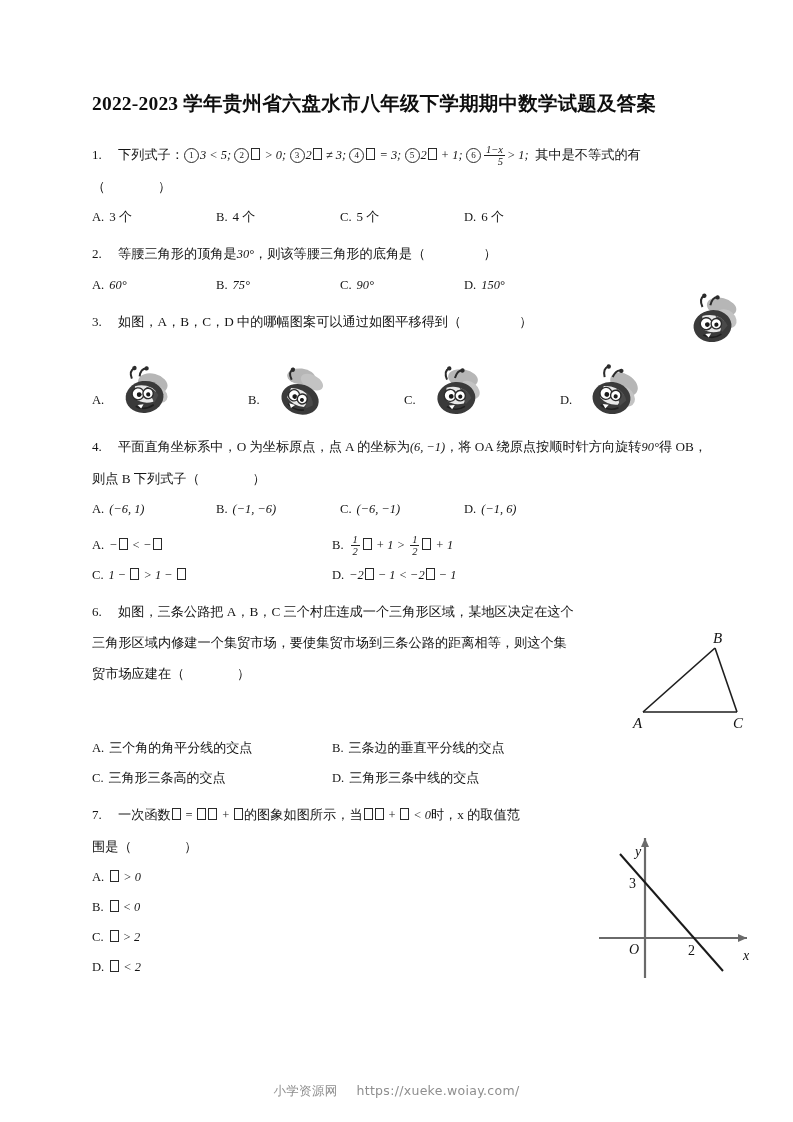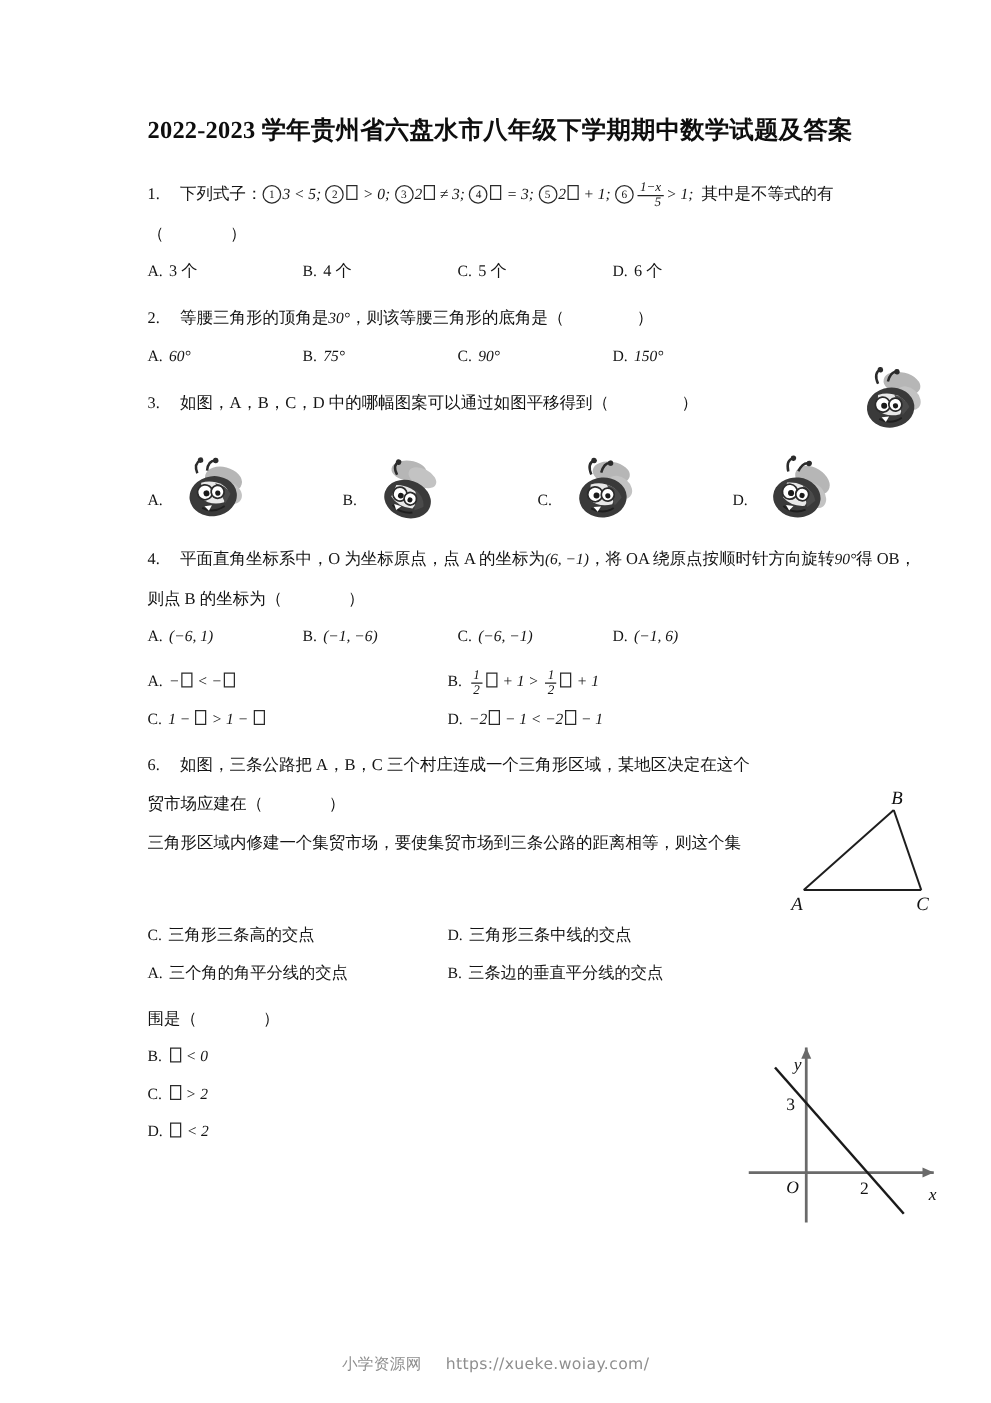--- a/index.html
+++ b/index.html
@@ -21,21 +21,20 @@
     left: 0; top: 0;
     width: 793px;
     height: 1122px;
   }
 
   .content {
     position: absolute;
     left: 92px;
     top: 90px;
     width: 620px;
-    margin-left: 26px;
   }
 
   
   .doc-title {
     font-size: 19.5px;
     font-weight: bold;
     letter-spacing: .2px;
     text-align: left;
     white-space: nowrap;
     margin: 0 0 22px 0;
@@ -317,53 +316,57 @@
             </svg>
           </div>
         </div>
       </div>
     </div>
 
     <div class="q">
       <span class="q-line">
         <span class="q-num">4.</span><span>平面直角坐标系中，O 为坐标原点，点 A 的坐标为</span><span class="mi">(6, −1)</span><span>，将 OA 绕原点按顺时针方向旋转</span><span class="mi">90°</span><span>得 OB，</span>
       </span>
-      <span class="q-line">则点 B 的坐标为（　　　　）</span>
+      <span class="q-line">则点 B 下列式子（　　　　）</span>
       <span class="opts opts-4">
         <span class="opt"><span class="lbl">A.</span><span class="mi">(−6, 1)</span></span><span class="opt"><span class="lbl">B.</span><span class="mi">(−1, −6)</span></span><span class="opt"><span class="lbl">C.</span><span class="mi">(−6, −1)</span></span><span class="opt"><span class="lbl">D.</span><span class="mi">(−1, 6)</span></span>
       </span>
     </div>
 
     <div class="q">
       <span class="opts opts-2">
         <span class="opt"><span class="lbl">A.</span><span class="mi">−<span class="mb"></span> &lt; −<span class="mb"></span></span></span><span class="opt"><span class="lbl">B.</span><span class="mi"><span class="frac"><span class="num">1</span><span class="den">2</span></span><span class="mb"></span> + 1 &gt; <span class="frac"><span class="num">1</span><span class="den">2</span></span><span class="mb"></span> + 1</span></span>
       </span>
       <span class="opts opts-2">
         <span class="opt"><span class="lbl">C.</span><span class="mi">1 − <span class="mb"></span> &gt; 1 − <span class="mb"></span></span></span><span class="opt"><span class="lbl">D.</span><span class="mi">−2<span class="mb"></span> − 1 &lt; −2<span class="mb"></span> − 1</span></span>
       </span>
     </div>
 
     <div class="q">
       <span class="q-line">
         <span class="q-num">6.</span><span>如图，三条公路把 A，B，C 三个村庄连成一个三角形区域，某地区决定在这个</span>
       </span>
+      <span class="q-line">三角形区域内修建一个集贸市场，要使集贸市场到三条公路的距离相等，则这个集</span>
       <span class="q-line">贸市场应建在（　　　　）</span>
-      <span class="q-line">三角形区域内修建一个集贸市场，要使集贸市场到三条公路的距离相等，则这个集</span>
       <div style="height:44px"></div>
       <span class="opts opts-2">
+        <span class="opt"><span class="lbl">A.</span><span class="opt-txt">三个角的角平分线的交点</span></span><span class="opt"><span class="lbl">B.</span><span class="opt-txt">三条边的垂直平分线的交点</span></span>
+      </span>
+      <span class="opts opts-2">
         <span class="opt"><span class="lbl">C.</span><span class="opt-txt">三角形三条高的交点</span></span><span class="opt"><span class="lbl">D.</span><span class="opt-txt">三角形三条中线的交点</span></span>
       </span>
-      <span class="opts opts-2">
-        <span class="opt"><span class="lbl">A.</span><span class="opt-txt">三个角的角平分线的交点</span></span><span class="opt"><span class="lbl">B.</span><span class="opt-txt">三条边的垂直平分线的交点</span></span>
-      </span>
-    </div>
-
-    <div class="q">
+    </div>
+
+    <div class="q">
+      <span class="q-line">
+        <span class="q-num">7.</span><span>一次函数</span><span class="mi"><span class="mb"></span> = <span class="mb"></span><span class="mb"></span> + <span class="mb"></span></span><span>的图象如图所示，当</span><span class="mi"><span class="mb"></span><span class="mb"></span> + <span class="mb"></span> &lt; 0</span><span>时，x 的取值范</span>
+      </span>
       <span class="q-line">围是（　　　　）</span>
       <span class="opts opts-stack">
+        <span class="opt"><span class="lbl">A.</span><span class="mi"><span class="mb"></span> &gt; 0</span></span>
         <span class="opt"><span class="lbl">B.</span><span class="mi"><span class="mb"></span> &lt; 0</span></span>
         <span class="opt"><span class="lbl">C.</span><span class="mi"><span class="mb"></span> &gt; 2</span></span>
         <span class="opt"><span class="lbl">D.</span><span class="mi"><span class="mb"></span> &lt; 2</span></span>
       </span>
     </div>
 
   </div>
 
   <div class="bee-top">
     <svg viewBox="0 0 64 58" width="64" height="58">

